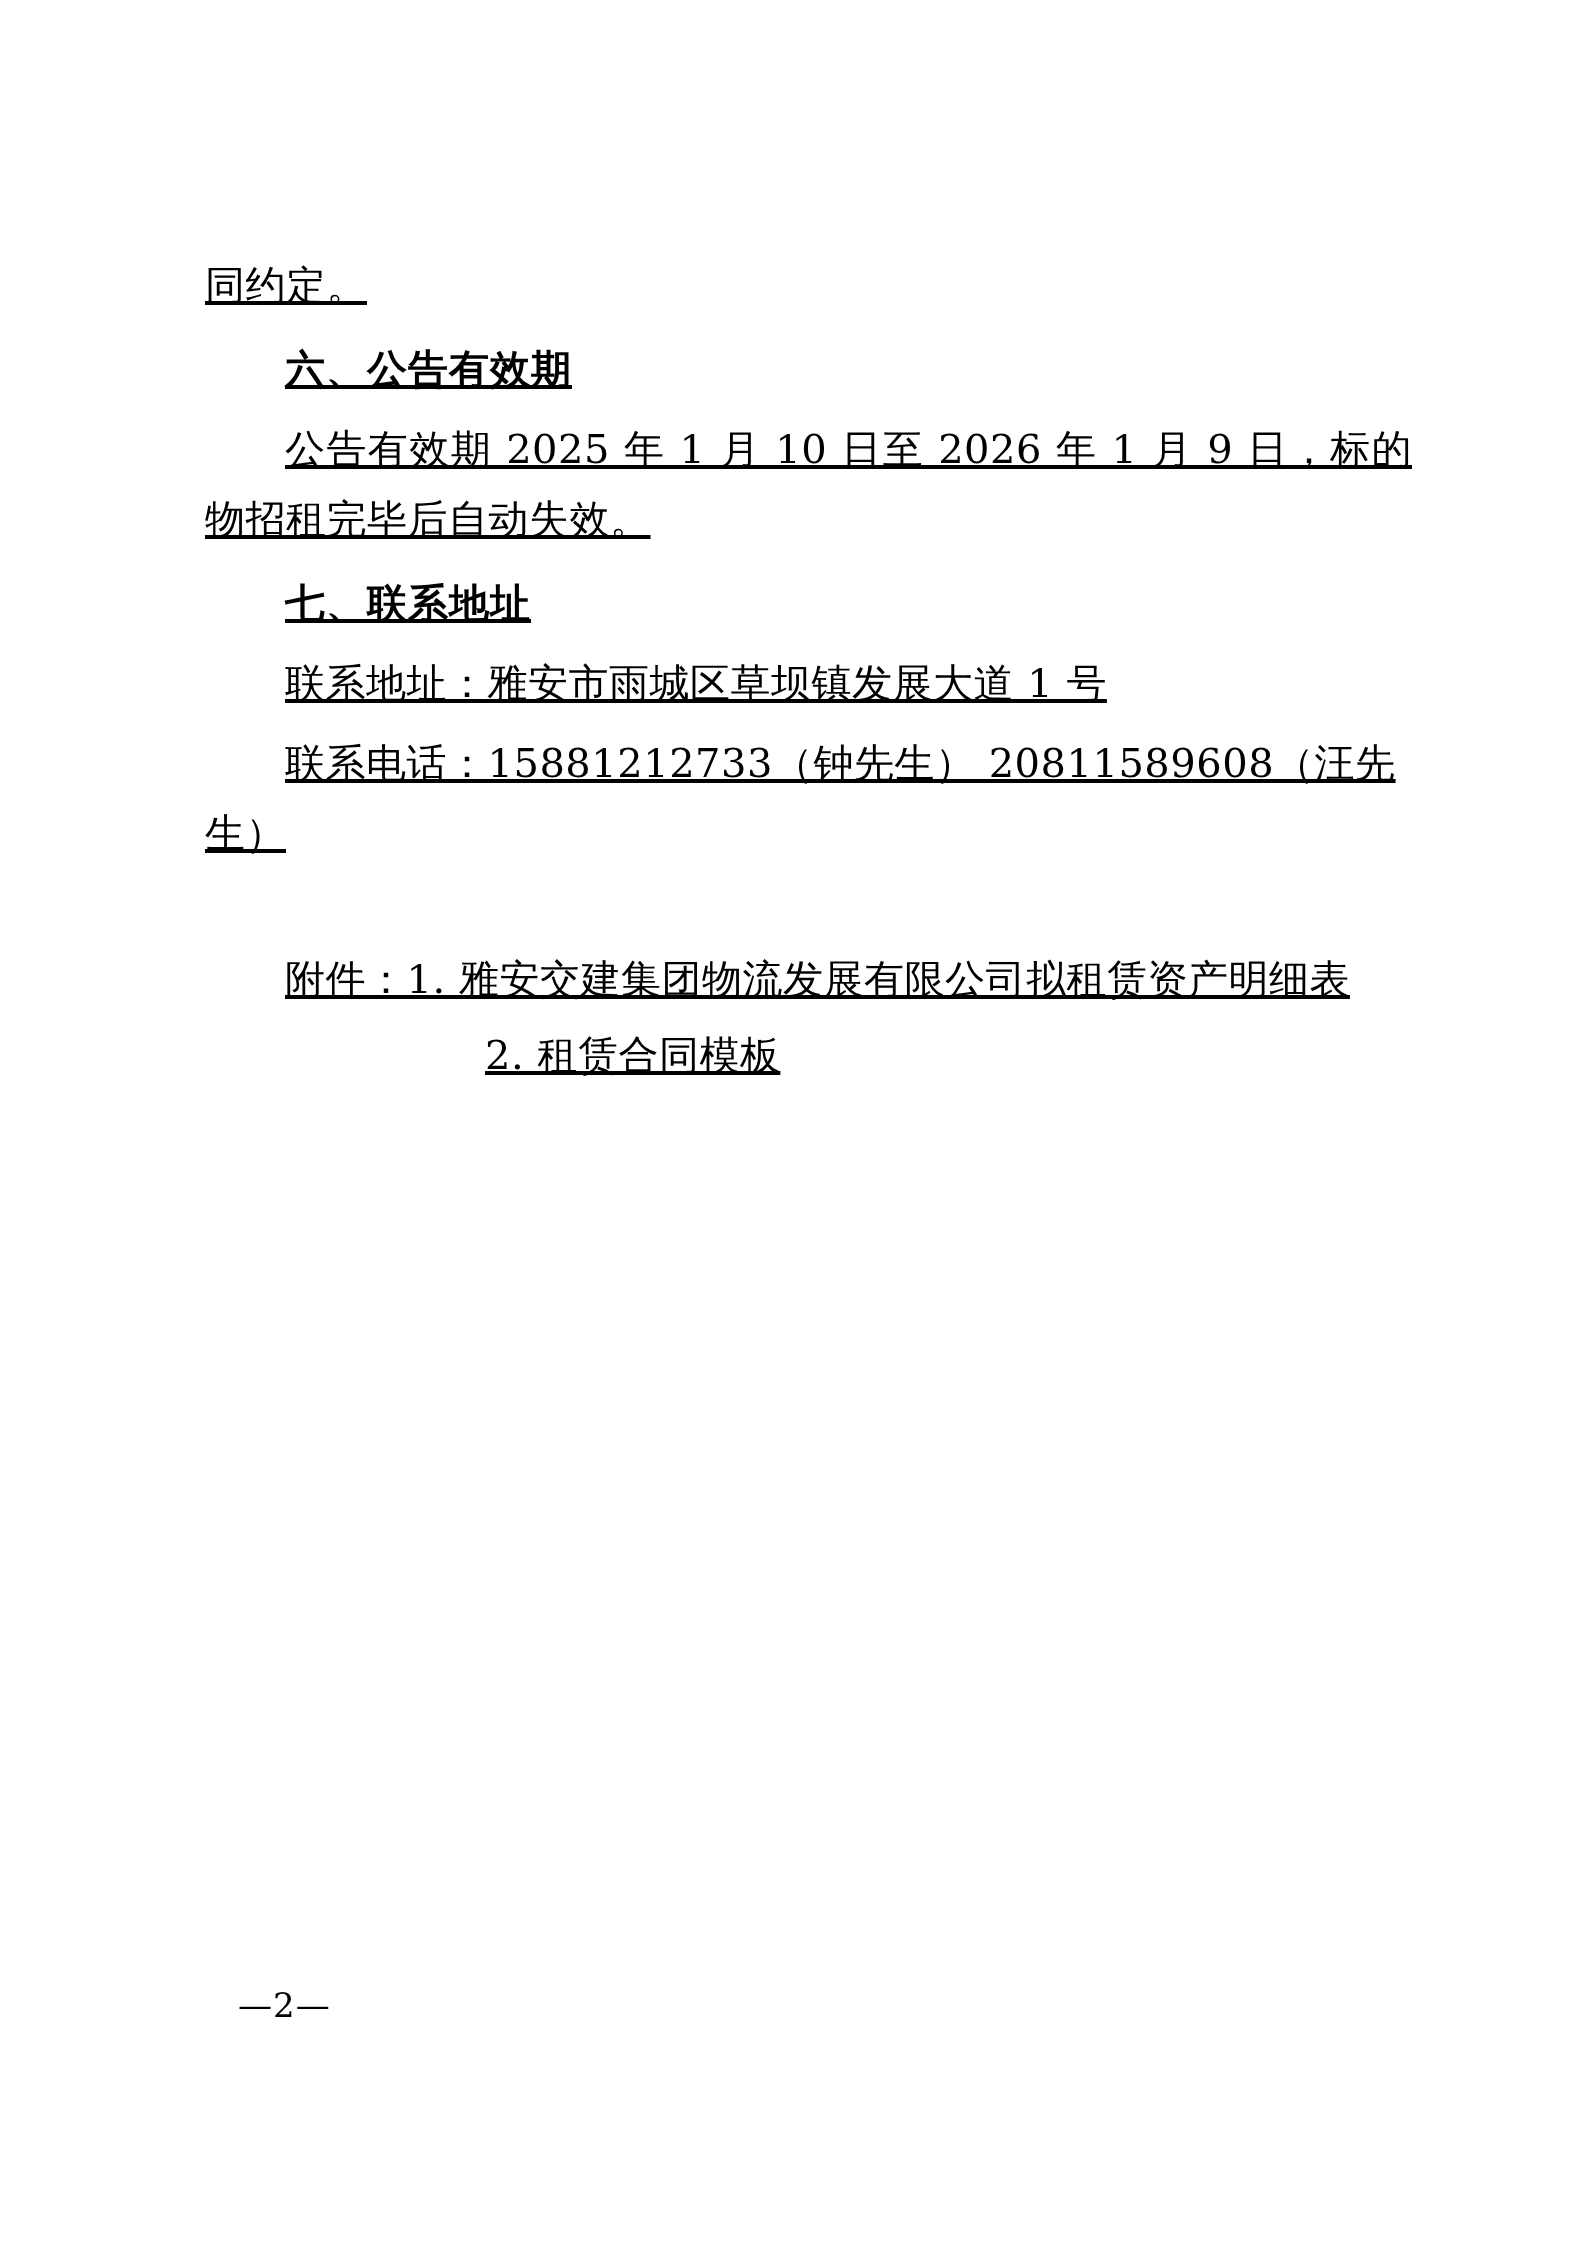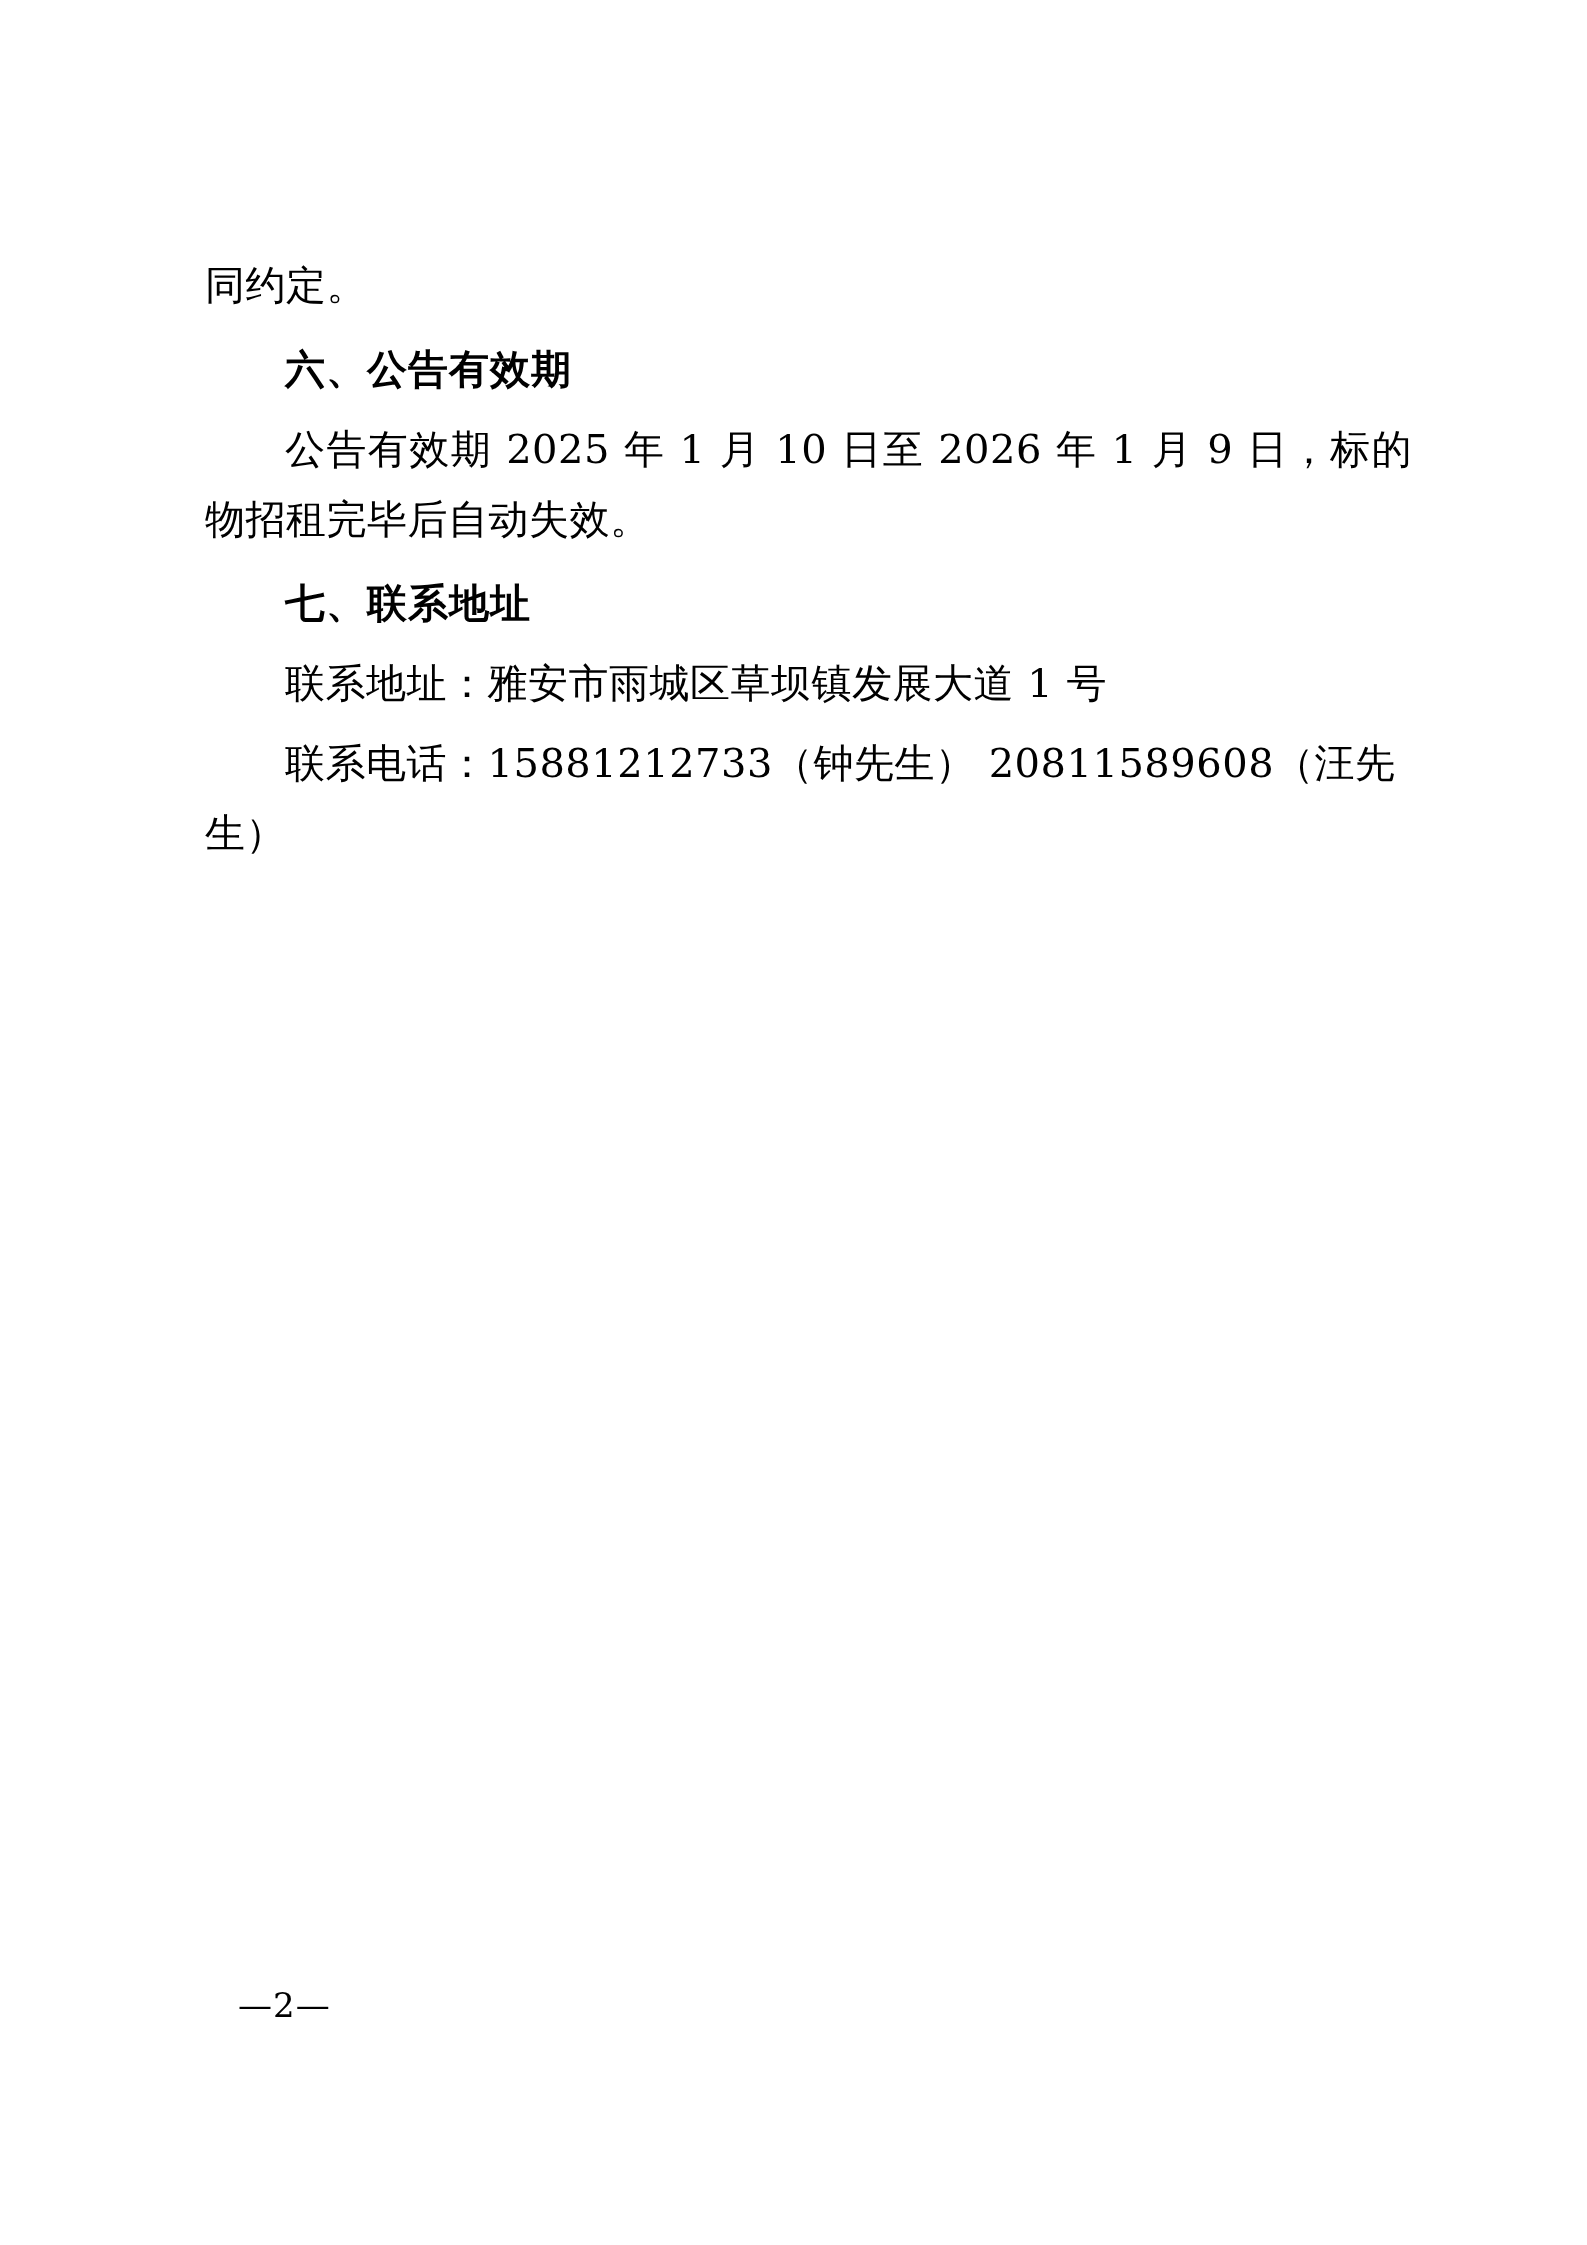--- a/index.html
+++ b/index.html
@@ -19,20 +19,21 @@
     top: 0; left: 0;
     width: 1587px;
     height: 2245px;
     box-sizing: border-box;
     padding: 250px 175px 0 205px;
   }
   .doc-body {
     font-size: 40px;
     line-height: 1.75;
     letter-spacing: 0.5px;
+    text-decoration: underline;
   }
   .para {
     margin: 0 0 4px 0;
     text-align: justify;
     text-justify: inter-ideograph;
   }
   .para-cont {
     text-indent: 0;
   }
   .para-indent {
@@ -89,17 +90,21 @@
     <p class="para para-indent">公告有效期 2025 年 1 月 10 日至 2026 年 1 月 9 日，标的物招租完毕后自动失效。</p>
 
     <h2 class="heading">七、联系地址</h2>
 
     <p class="contact-line">联系地址：雅安市雨城区草坝镇发展大道 1 号</p>
 
     <p class="contact-line">联系电话：15881212733（钟先生） 20811589608（汪先生）</p>
 
     <div class="spacer"></div>
 
+    <div class="attach-block">
+      <p class="attach-first">附件：1. 雅安交建集团物流发展有限公司拟租赁资产明细表</p>
+      <p class="attach-second">2. 租赁合同模板</p>
+    </div>
 
   </div>
 </div>
 
 <div class="page-number">—2—</div>
 
 </body></html>

